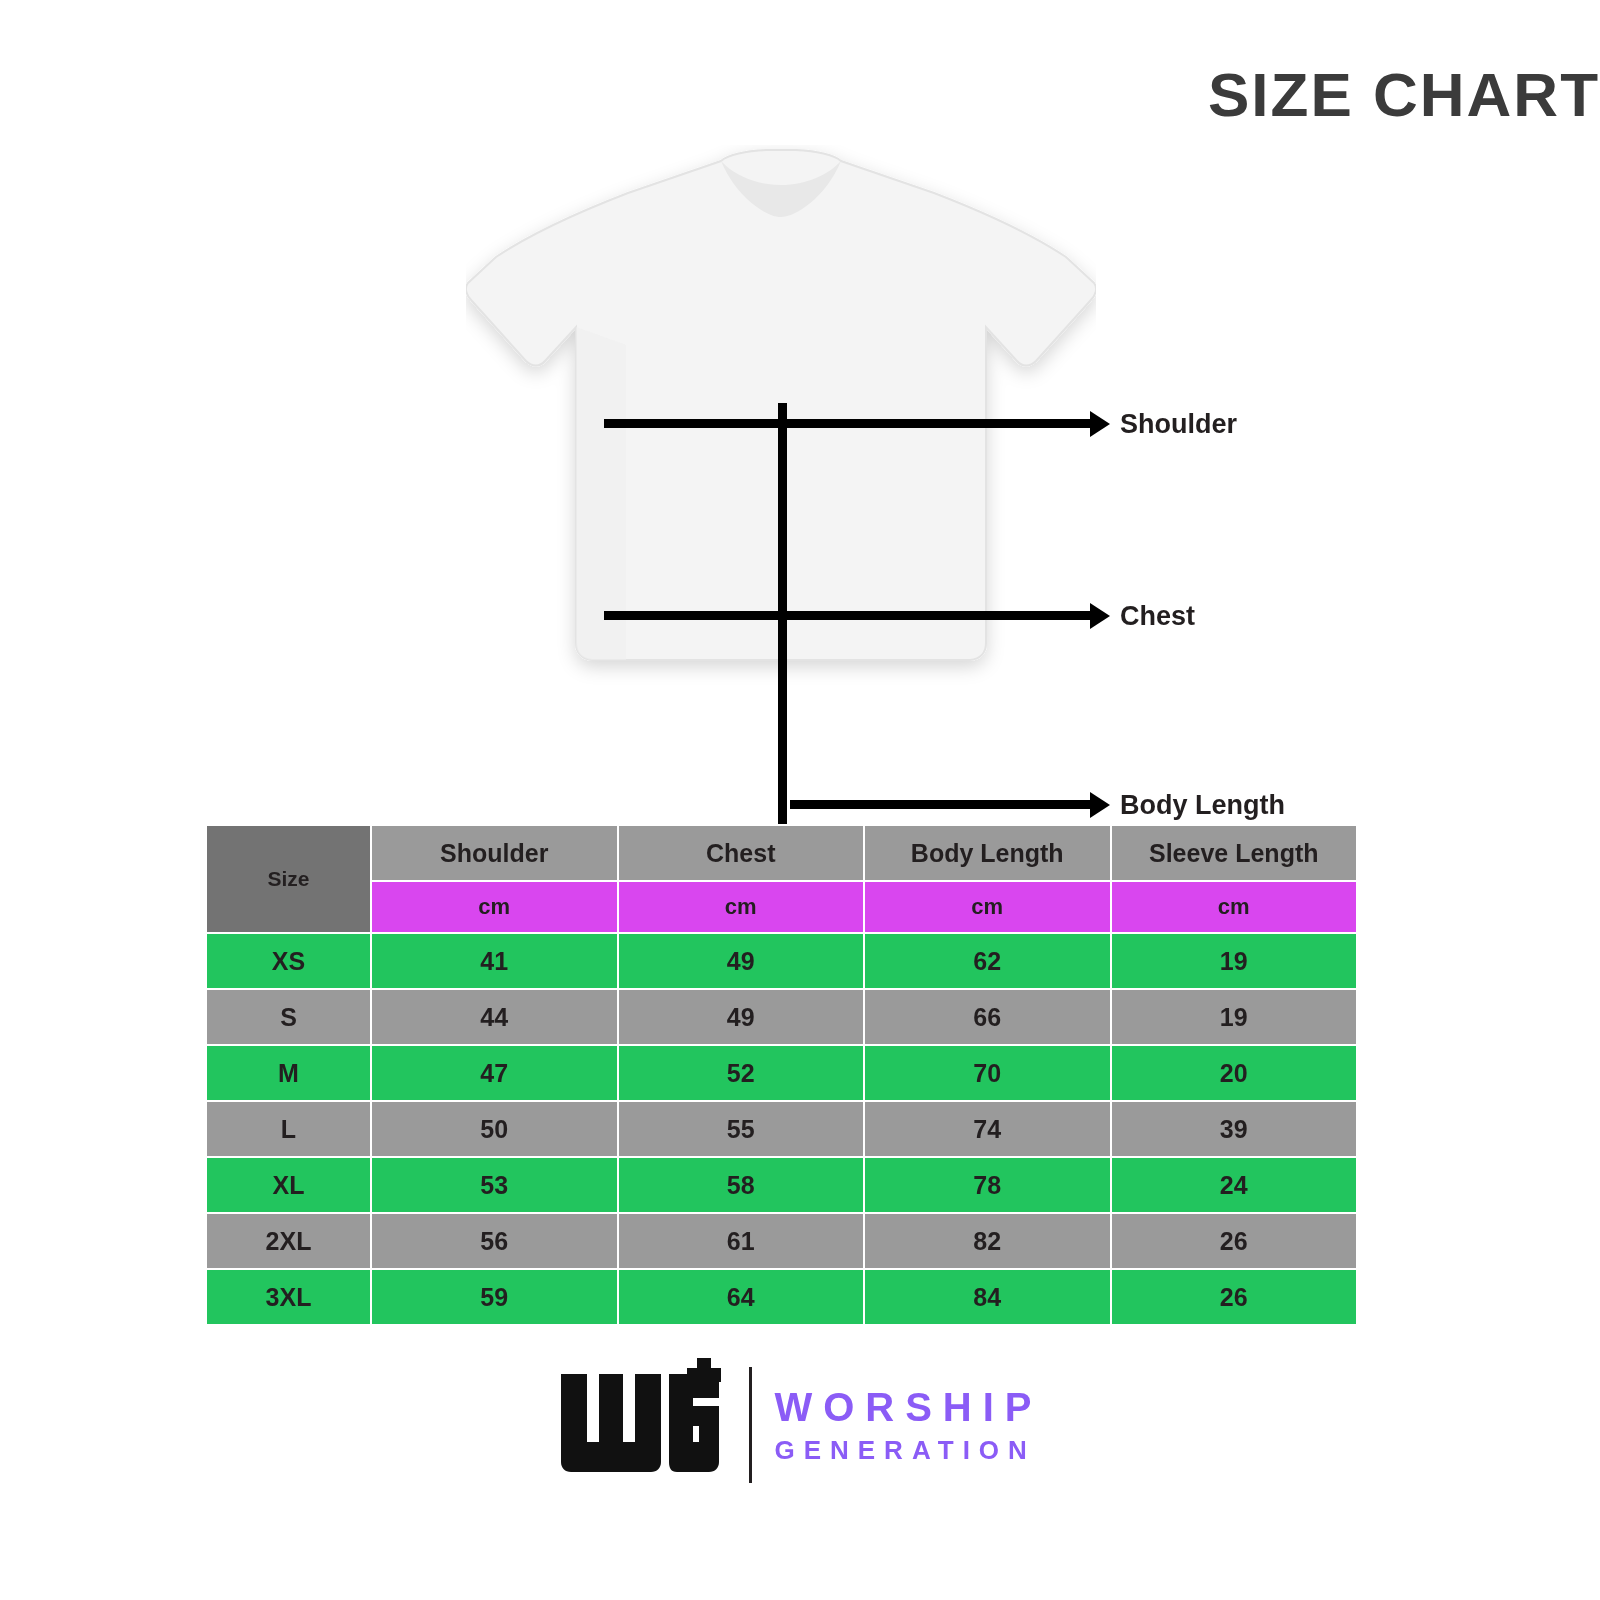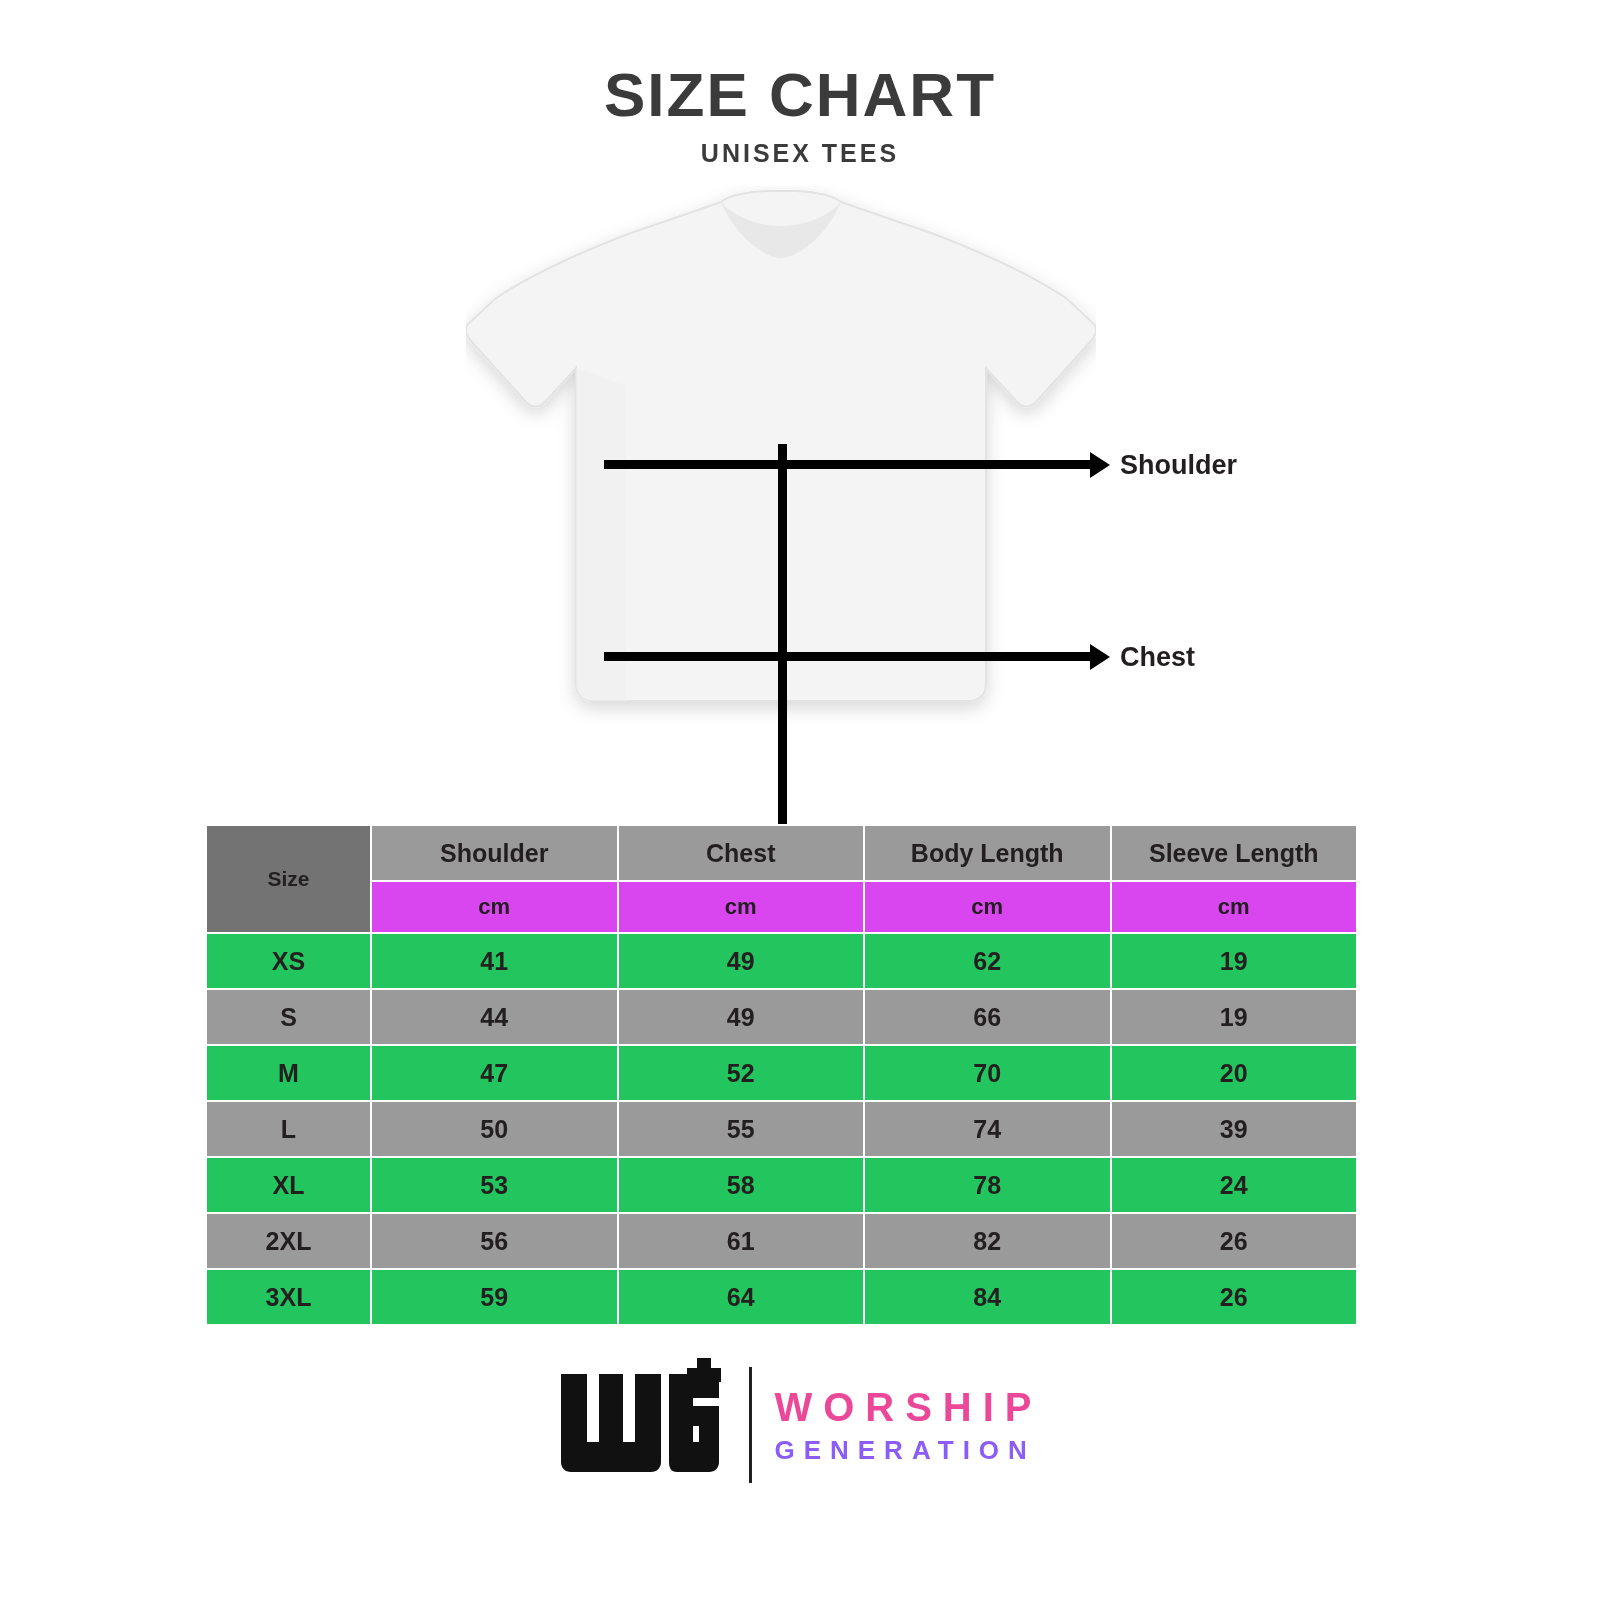--- a/index.html
+++ b/index.html
@@ -20,20 +20,21 @@
   .header {
     text-align: center;
     padding-top: 62px;
   }
   .header .title {
     font-size: 62px;
     font-weight: bold;
     letter-spacing: 2px;
     color: #3b3b3b;
     line-height: 1.05;
+    text-align: right;
   }
   .header .subtitle {
     font-size: 25px;
     font-weight: bold;
     letter-spacing: 3px;
     color: #3b3b3b;
     margin-top: 12px;
   }
 
   
@@ -139,36 +140,35 @@
     width: 3px;
     height: 116px;
     background: #231f20;
     margin: 0 22px 0 4px;
   }
   .logo-text { line-height: 1.0; }
   .logo-text .brand-1 {
     font-size: 40px;
     font-weight: bold;
     letter-spacing: 11px;
-    color: #ec4899;
+    color: #8b5cf6;
   }
   .logo-text .brand-2 {
     font-size: 26px;
     font-weight: bold;
     letter-spacing: 9px;
     color: #8b5cf6;
     margin-top: 10px;
   }
 </style>
 </head>
 <body>
 
 <div class="header">
   <div class="title">SIZE CHART</div>
-  <div class="subtitle">UNISEX TEES</div>
 </div>
 
 <div class="illustration">
 
   <div class="shirt-wrap">
     <svg class="shirt-svg" width="630" height="540" viewBox="0 0 630 540" xmlns="http://www.w3.org/2000/svg">
       <defs>
         <filter id="sh" x="-20%" y="-20%" width="140%" height="140%">
           <feDropShadow dx="0" dy="6" stdDeviation="9" flood-color="#000000" flood-opacity="0.16"></feDropShadow>
         </filter>

